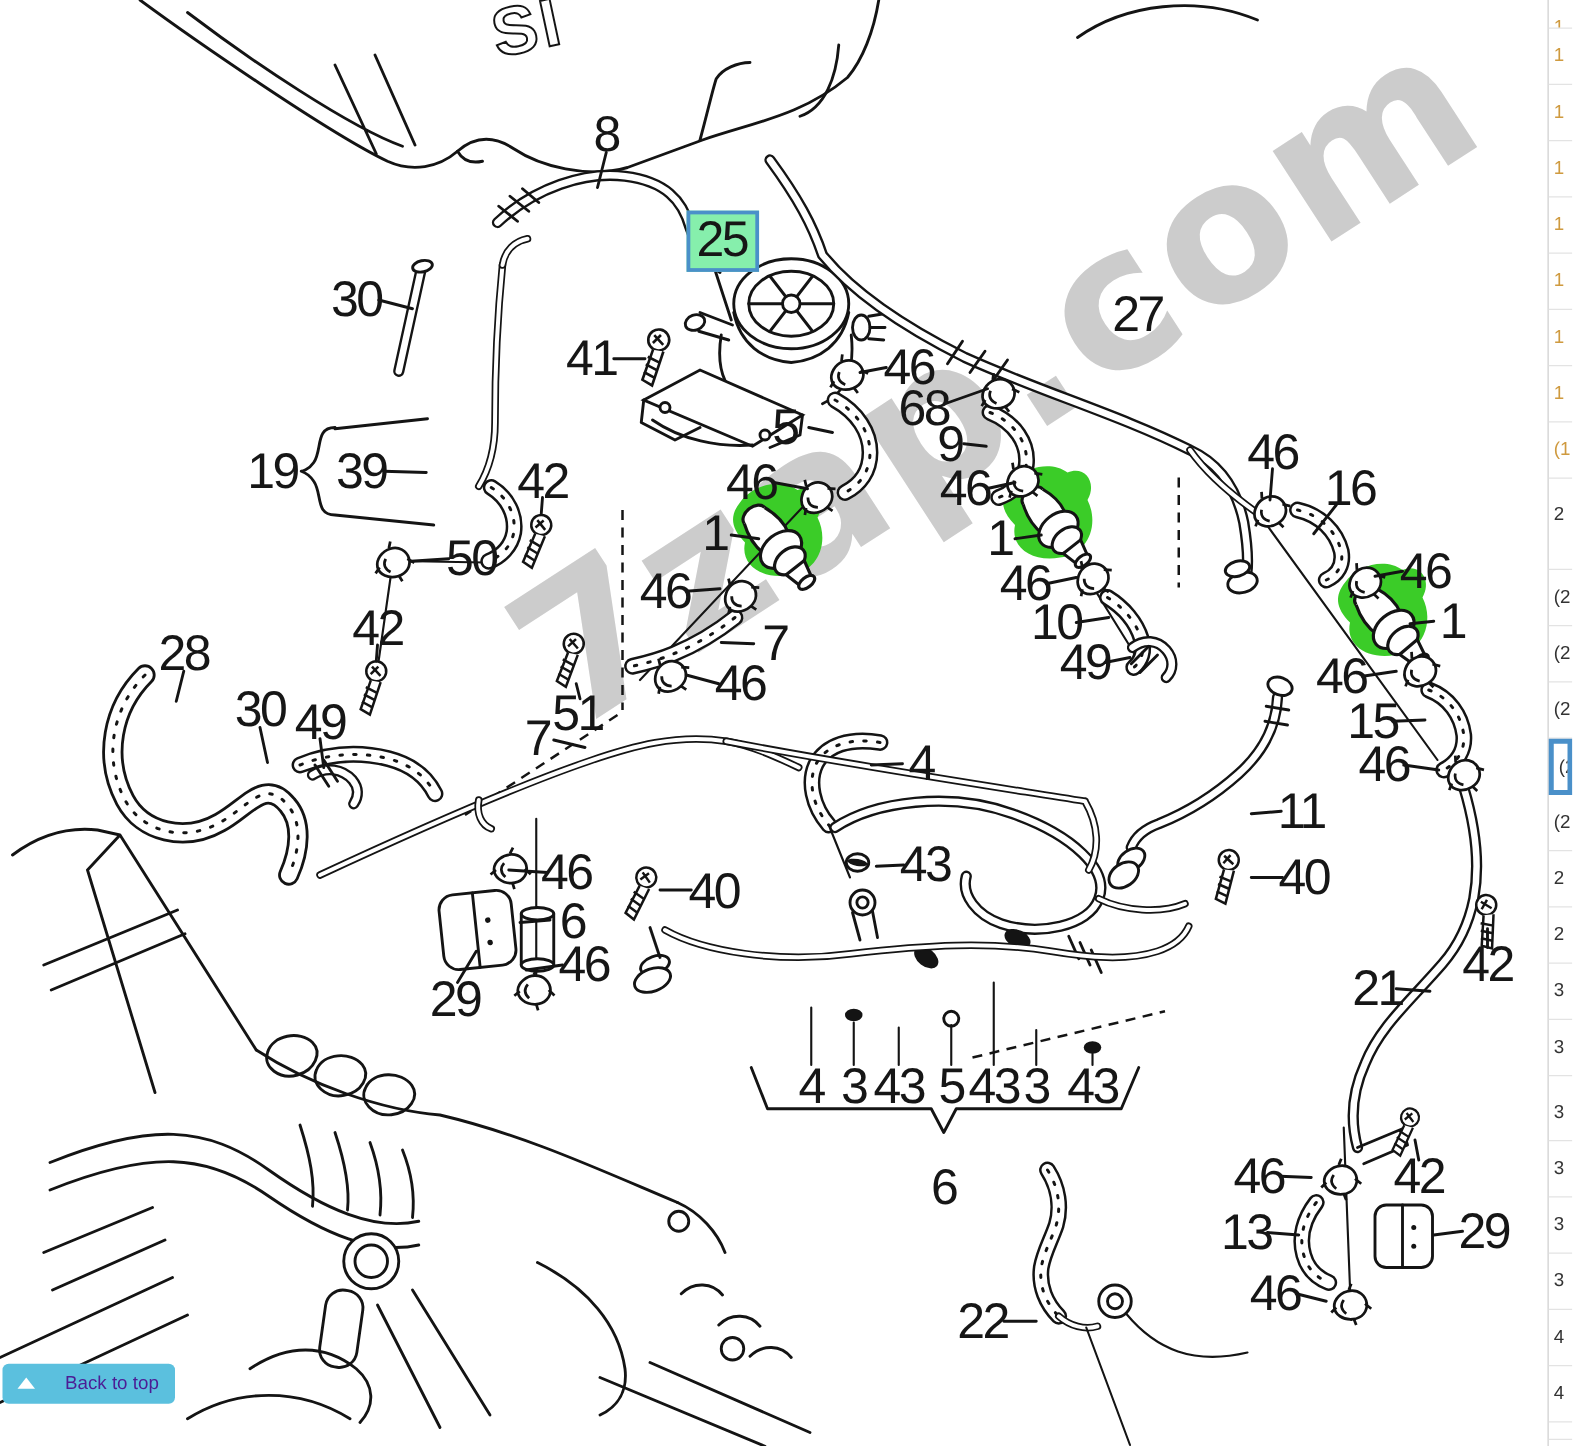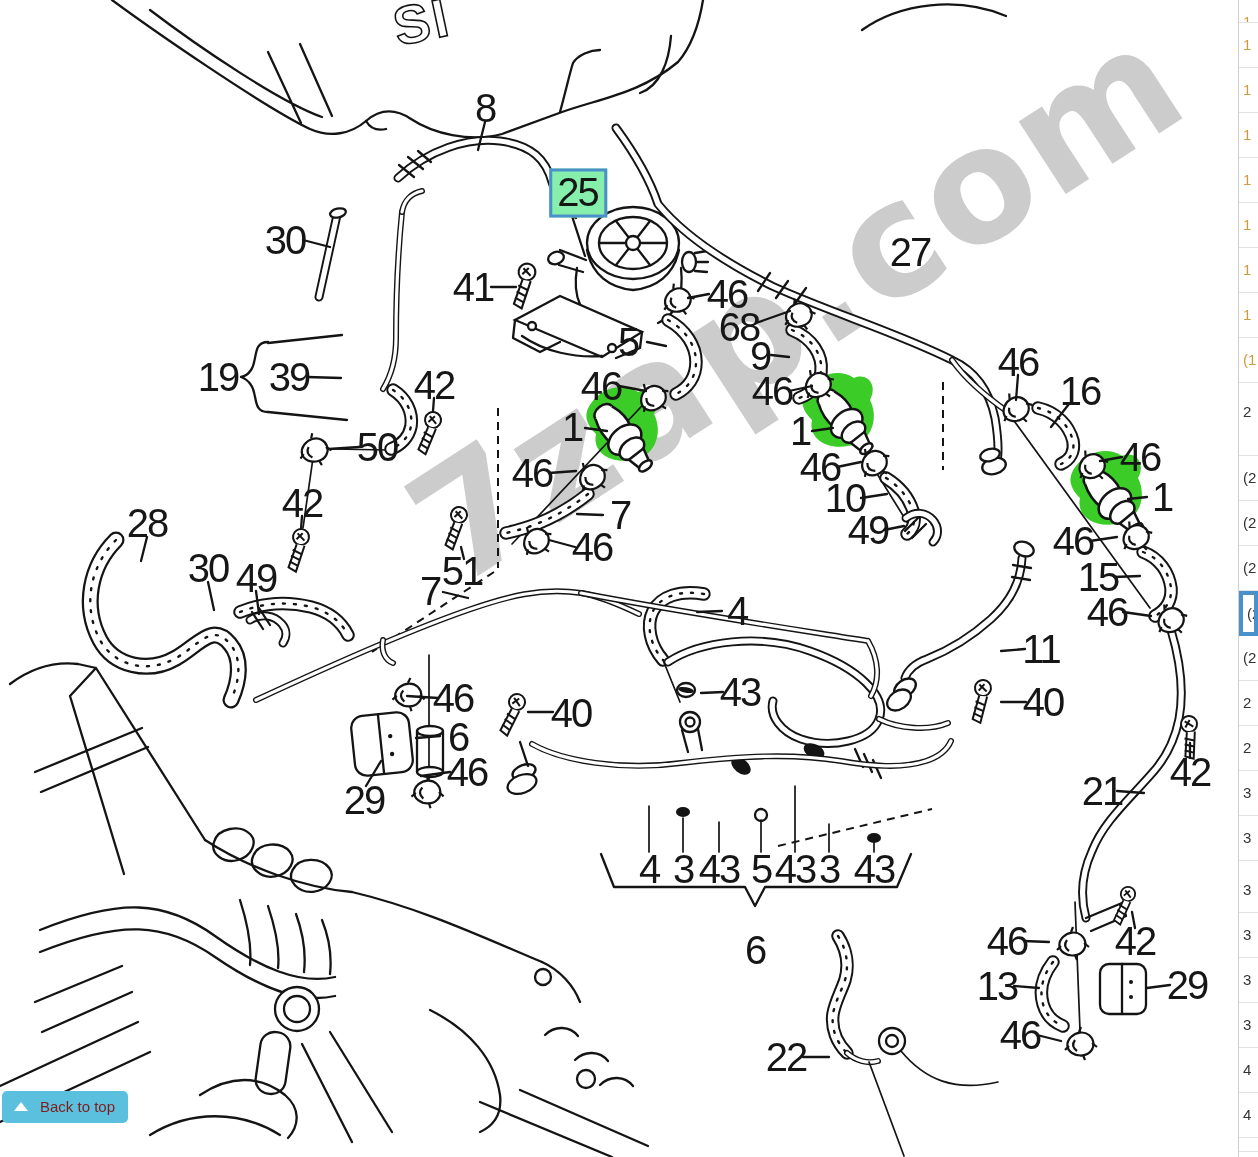--- a/index.html
+++ b/index.html
@@ -33,22 +33,22 @@
   text.logo{font-family:"Liberation Sans",sans-serif;font-size:54px;font-weight:700;
     fill:none;stroke:#141414;stroke-width:1.6;letter-spacing:3px}
   
   #sidebar{position:absolute;right:0;top:0;width:19px;height:1157px;background:#fff;
     border-left:1px solid #cfcfcf;}
   .srow{height:45px;box-sizing:border-box;border-bottom:1px solid #e3e3e3;overflow:hidden;
     white-space:nowrap;font-size:15px;padding:13px 0 0 4px;color:#333;cursor:pointer;}
   .srow.link{color:var(--linkorange,#cf9a3f);}
   .srow.sel{border:4px solid var(--selblue,#4a90c9);padding-top:10px;}
   .srow-gap{height:7px;}
-  #backtop{position:absolute;left:2px;top:1091px;display:flex;align-items:center;gap:12px;
-    background:var(--btnblue,#5bc0de);color:#7f1d1d;border:none;border-radius:5px;
+  #backtop{position:absolute;left:2px;top:1091px;display:flex;align-items:center;gap:24px;
+    background:var(--btnblue,#5bc0de);color:#4c1d95;border:none;border-radius:5px;
     padding:7px 13px 8px 12px;font:400 15px "Liberation Sans",sans-serif;cursor:pointer;}
   .caret{width:0;height:0;border-left:7px solid transparent;border-right:7px solid transparent;
     border-bottom:9px solid #fff;display:inline-block;}
 </style>
 </head>
 <body>
 
 <div id="stage">
 
   <div class="watermark">7zap.com</div>

